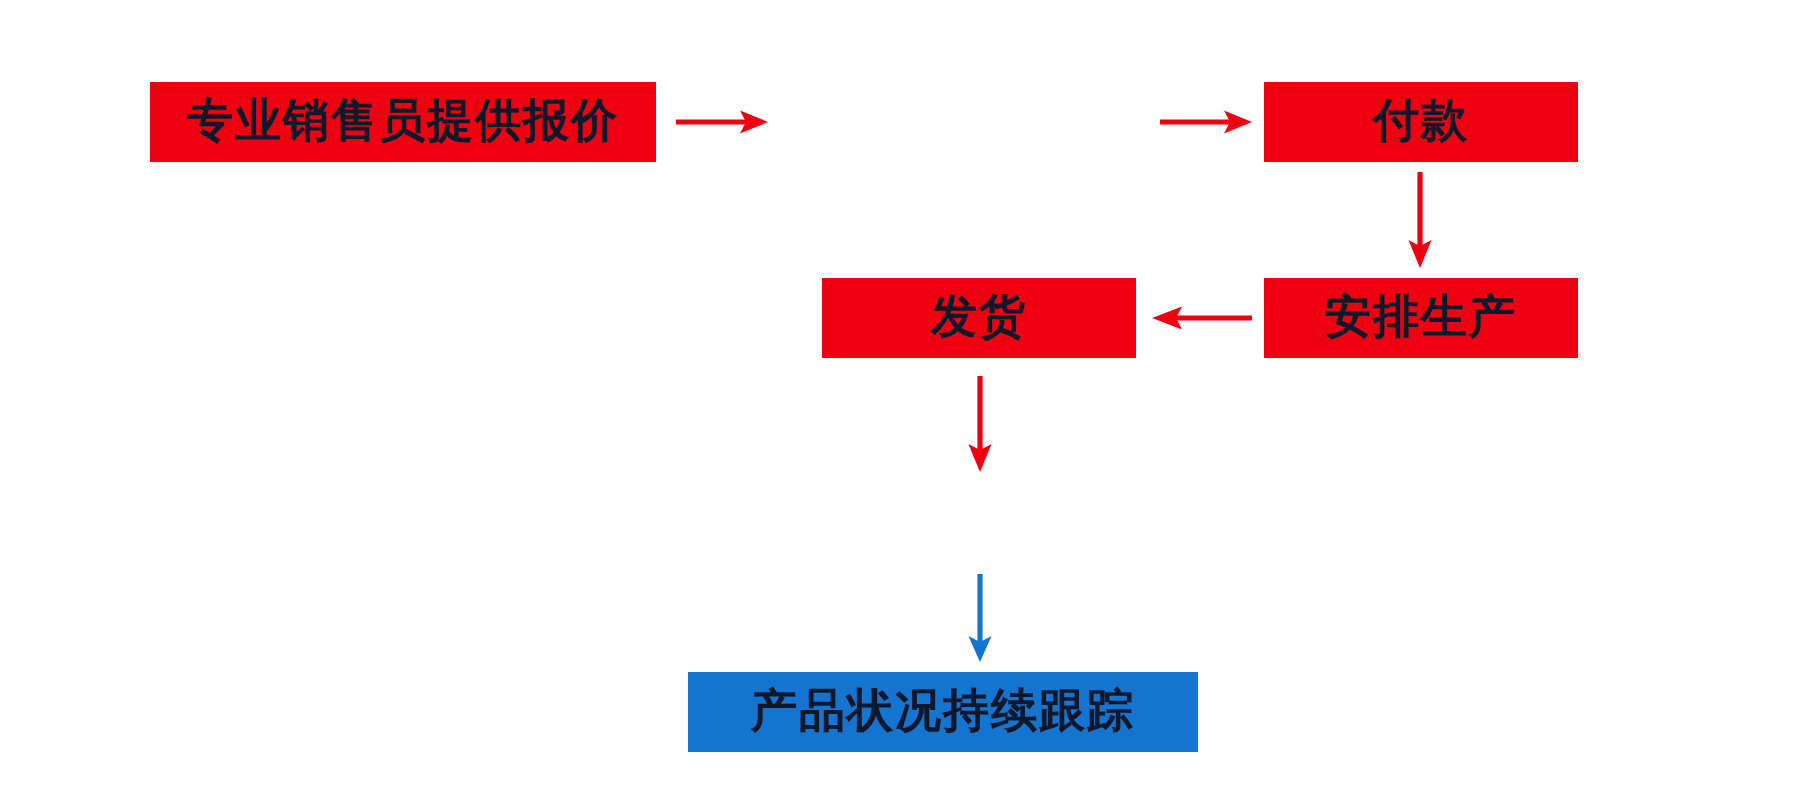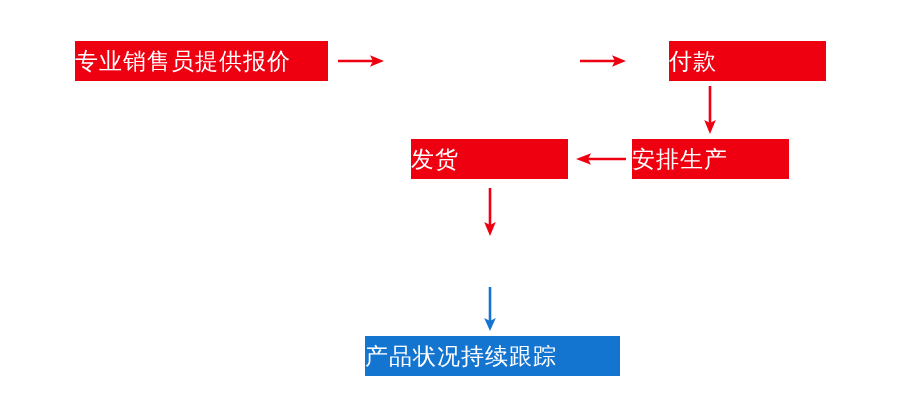--- a/index.html
+++ b/index.html
@@ -14,39 +14,40 @@
     position: relative;
     width: 900px;
     height: 400px;
     background: #ffffff;
     overflow: hidden;
   }
   .node {
     position: absolute;
     display: flex;
     align-items: center;
+    justify-content: center;
     box-sizing: border-box;
-    color: #ffffff;
-    font-weight: 400;
+    color: #0f172a;
+    font-weight: 700;
     letter-spacing: 1px;
     line-height: 1;
     white-space: nowrap;
     user-select: none;
   }
   .node-red { background: #ee0011; }
   .node-blue { background: #1475d1; }
 
   
   #n-quote      { left: 75px;  top: 41px;  width: 253px; height: 40px; font-size: 23px; }
   #n-order      { left: 411px; top: 41px;  width: 157px; height: 40px; font-size: 23px; }
-  #n-payment    { left: 632px; top: 41px;  width: 157px; height: 40px; font-size: 23px; margin-left: 37px; }
+  #n-payment    { left: 632px; top: 41px;  width: 157px; height: 40px; font-size: 23px; }
   #n-production { left: 632px; top: 139px; width: 157px; height: 40px; font-size: 23px; }
   #n-shipping   { left: 411px; top: 139px; width: 157px; height: 40px; font-size: 23px; }
   #n-aftersales { left: 385px; top: 241px; width: 210px; height: 40px; font-size: 23px; }
-  #n-tracking   { left: 365px; top: 336px; width: 255px; height: 40px; font-size: 23px; }
+  #n-tracking   { left: 344px; top: 336px; width: 255px; height: 40px; font-size: 23px; }
 
   
   .conn {
     position: absolute;
     overflow: visible;
   }
   #c-quote-order      { left: 336px; top: 50px;  width: 50px;  height: 22px; }
   #c-order-payment    { left: 578px; top: 50px;  width: 50px;  height: 22px; }
   #c-payment-prod     { left: 698px; top: 84px;  width: 24px;  height: 52px; }
   #c-prod-shipping    { left: 572px; top: 148px; width: 56px;  height: 22px; }

